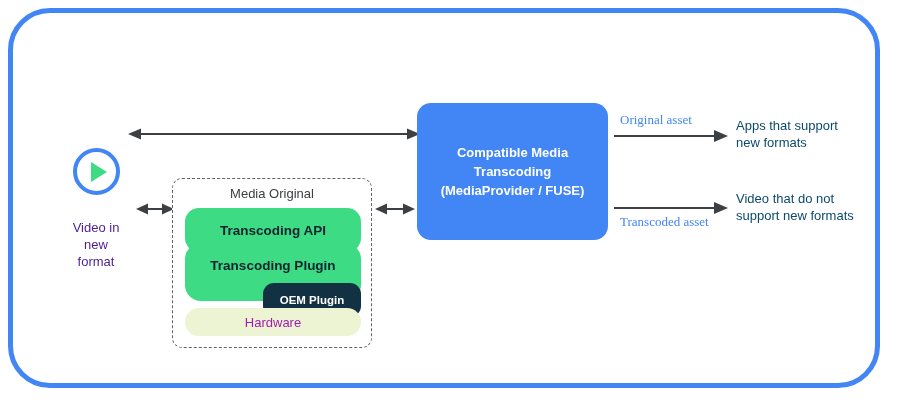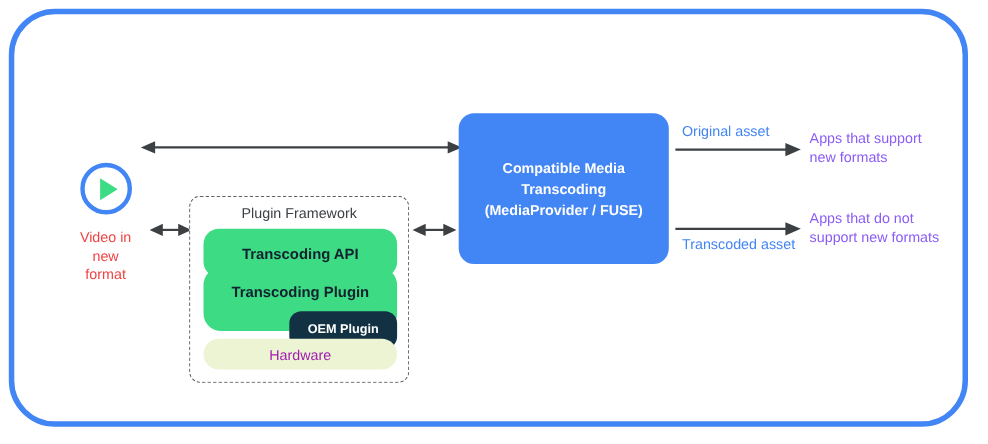--- a/index.html
+++ b/index.html
@@ -51,24 +51,24 @@
   }
   #play-icon .tri {
     width: 0;
     height: 0;
     border-top: 10px solid transparent;
     border-bottom: 10px solid transparent;
     border-left: 16px solid #3ddc84;
     margin-left: 5px;
   }
   #video-caption {
-    margin-top: 12px;
+    margin-top: 24px;
     font-size: 13px;
     line-height: 17px;
-    color: #ef4444;
+    color: #4c1d95;
     white-space: pre-line;
     text-align: center;
   }
 
   
   #media-framework {
     position: absolute;
     left: 172px;
     top: 178px;
     width: 200px;
@@ -166,29 +166,30 @@
     position: absolute;
     overflow: visible;
   }
 
   
   .asset-label {
     position: absolute;
     font-size: 13px;
     color: #4285f4;
     white-space: nowrap;
+    font-family: Liberation Serif, serif;
   }
   #original-asset-label { left: 620px; top: 112px; }
   #transcoded-asset-label { left: 620px; top: 214px; }
 
   .apps-label {
     position: absolute;
     font-size: 13px;
     line-height: 17px;
-    color: #8b5cf6;
+    color: #0c4a6e;
     white-space: pre-line;
   }
   #apps-support-label { left: 736px; top: 117px; }
   #apps-nosupport-label { left: 736px; top: 190px; }
 </style>
 </head>
 <body>
 
 <div id="canvas">
 
@@ -209,21 +210,21 @@
     <polygon points="292,10 279,4.5 279,15.5" fill="#3c4043"></polygon>
   </svg>
 
   <svg class="arrow-svg" style="left:136px; top:199px;" width="38" height="20" viewBox="0 0 38 20">
     <line x1="10" y1="10" x2="28" y2="10" stroke="#3c4043" stroke-width="2"></line>
     <polygon points="0,10 12,4.5 12,15.5" fill="#3c4043"></polygon>
     <polygon points="38,10 26,4.5 26,15.5" fill="#3c4043"></polygon>
   </svg>
 
   <div id="media-framework">
-    <div id="mf-title">Plugin Framework</div>
+    <div id="mf-title">Media Original</div>
 
     <div class="stack-box" id="transcoding-api">Transcoding API</div>
 
     <div class="stack-box" id="transcoding-service">Transcoding Plugin</div>
 
     <div id="oem-plugin">OEM Plugin</div>
 
     <div class="stack-box" id="hardware">Hardware</div>
   </div>
 
@@ -243,16 +244,16 @@
   </svg>
   <div class="asset-label" id="original-asset-label">Original asset</div>
   <div class="apps-label" id="apps-support-label">Apps that support
 new formats</div>
 
   <svg class="arrow-svg" style="left:614px; top:198px;" width="114" height="20" viewBox="0 0 114 20">
     <line x1="0" y1="10" x2="102" y2="10" stroke="#3c4043" stroke-width="2"></line>
     <polygon points="114,10 100,4 100,16" fill="#3c4043"></polygon>
   </svg>
   <div class="asset-label" id="transcoded-asset-label">Transcoded asset</div>
-  <div class="apps-label" id="apps-nosupport-label">Apps that do not
+  <div class="apps-label" id="apps-nosupport-label">Video that do not
 support new formats</div>
 
 </div>
 
 </body></html>

